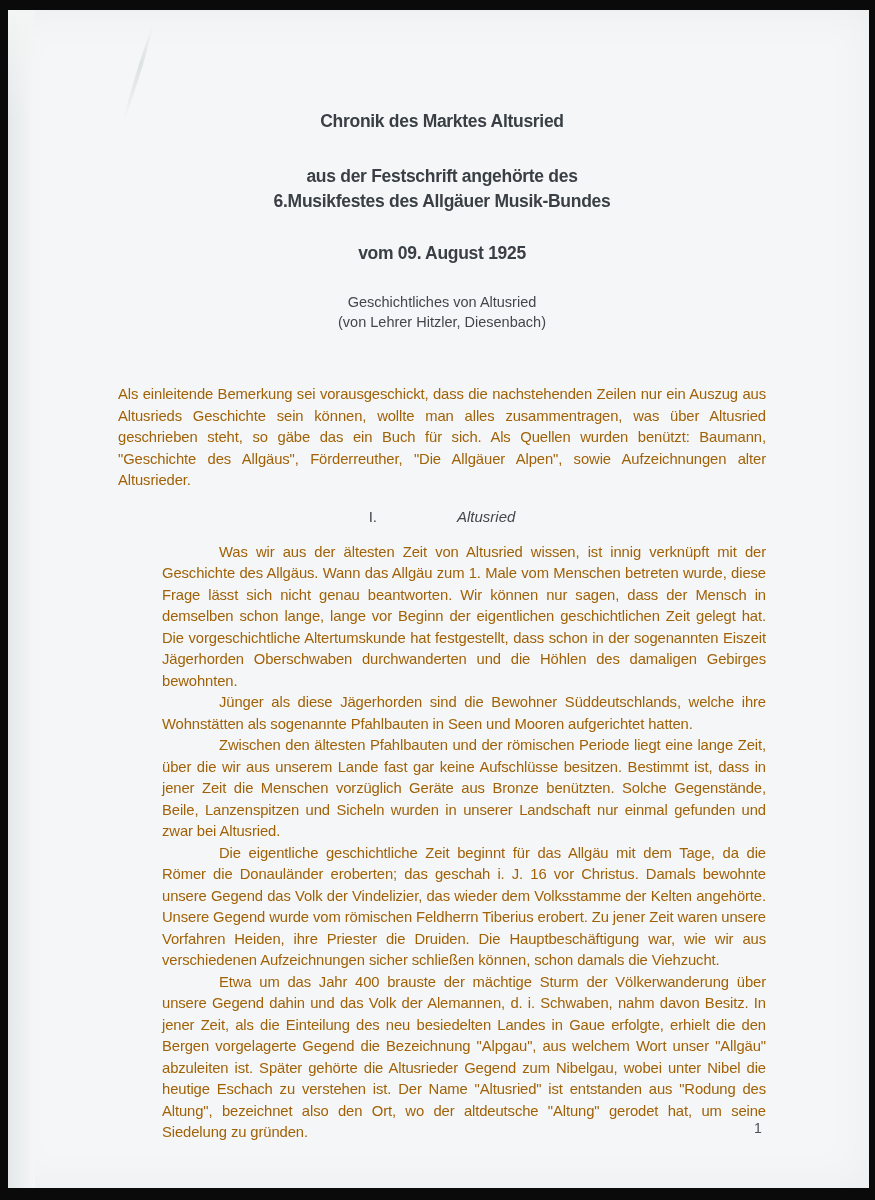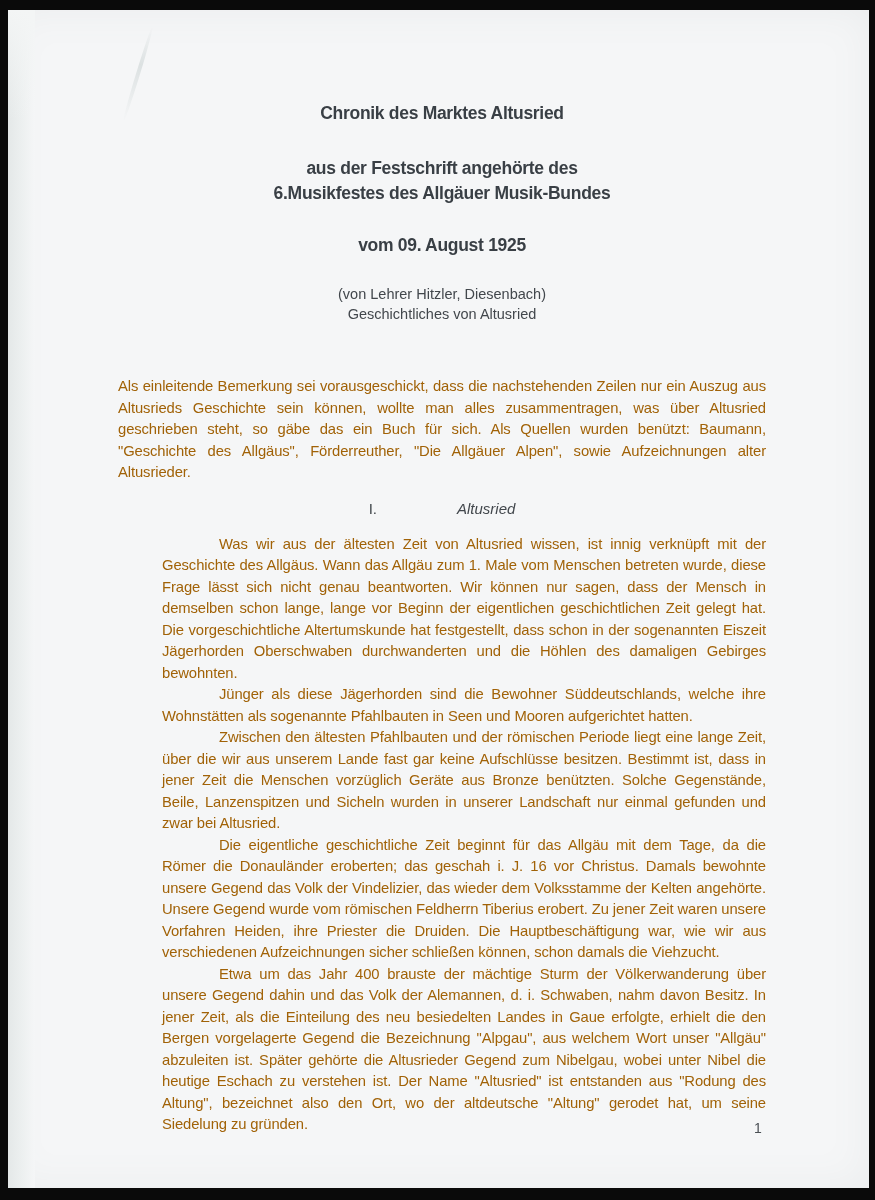--- a/index.html
+++ b/index.html
@@ -45,21 +45,21 @@
     top: 14px;
     width: 4px;
     height: 100px;
     transform: rotate(17deg);
     background: linear-gradient(180deg, rgba(190,200,200,0.0), rgba(190,200,200,0.45) 40%, rgba(190,200,200,0.0));
     border-radius: 50%;
   }
   .content {
     position: absolute;
     left: 110px;
-    top: 0;
+    top: 8px;
     width: 648px;
     color: #42474c;
   }
   .doc-title {
     margin: 93px 0 0 0;
     font-size: 17.5px;
     line-height: 21px;
     font-weight: bold;
     letter-spacing: -0.3px;
     text-align: center;
@@ -141,22 +141,22 @@
       <h1 class="doc-title">Chronik des Marktes Altusried</h1>
 
       <div class="subtitle">
         <div>aus der Festschrift angehörte des</div>
         <div>6.Musikfestes des Allgäuer Musik-Bundes</div>
       </div>
 
       <div class="date-line">vom 09. August 1925</div>
 
       <div class="byline">
+        <div>Geschichtliches von Altusried</div>
         <div>(von Lehrer Hitzler, Diesenbach)</div>
-        <div>Geschichtliches von Altusried</div>
       </div>
 
       <div class="body-text">
         <p class="para">Als einleitende Bemerkung sei vorausgeschickt, dass die nachstehenden Zeilen nur ein Auszug aus Altusrieds Geschichte sein können, wollte man alles zusammentragen, was über Altusried geschrieben steht, so gäbe das ein Buch für sich. Als Quellen wurden benützt: Baumann, "Geschichte des Allgäus", Förderreuther, "Die Allgäuer Alpen", sowie Aufzeichnungen alter Altusrieder.</p>
 
         <div class="section-heading">
           <span class="sec-numeral">I.</span><span class="sec-title">Altusried</span>
         </div>
 
         <p class="para indented">Was wir aus der ältesten Zeit von Altusried wissen, ist innig verknüpft mit der Geschichte des Allgäus. Wann das Allgäu zum 1. Male vom Menschen betreten wurde, diese Frage lässt sich nicht genau beantworten. Wir können nur sagen, dass der Mensch in demselben schon lange, lange vor Beginn der eigentlichen geschichtlichen Zeit gelegt hat. Die vorgeschichtliche Altertumskunde hat festgestellt, dass schon in der sogenannten Eiszeit Jägerhorden Oberschwaben durchwanderten und die Höhlen des damaligen Gebirges bewohnten.</p>

